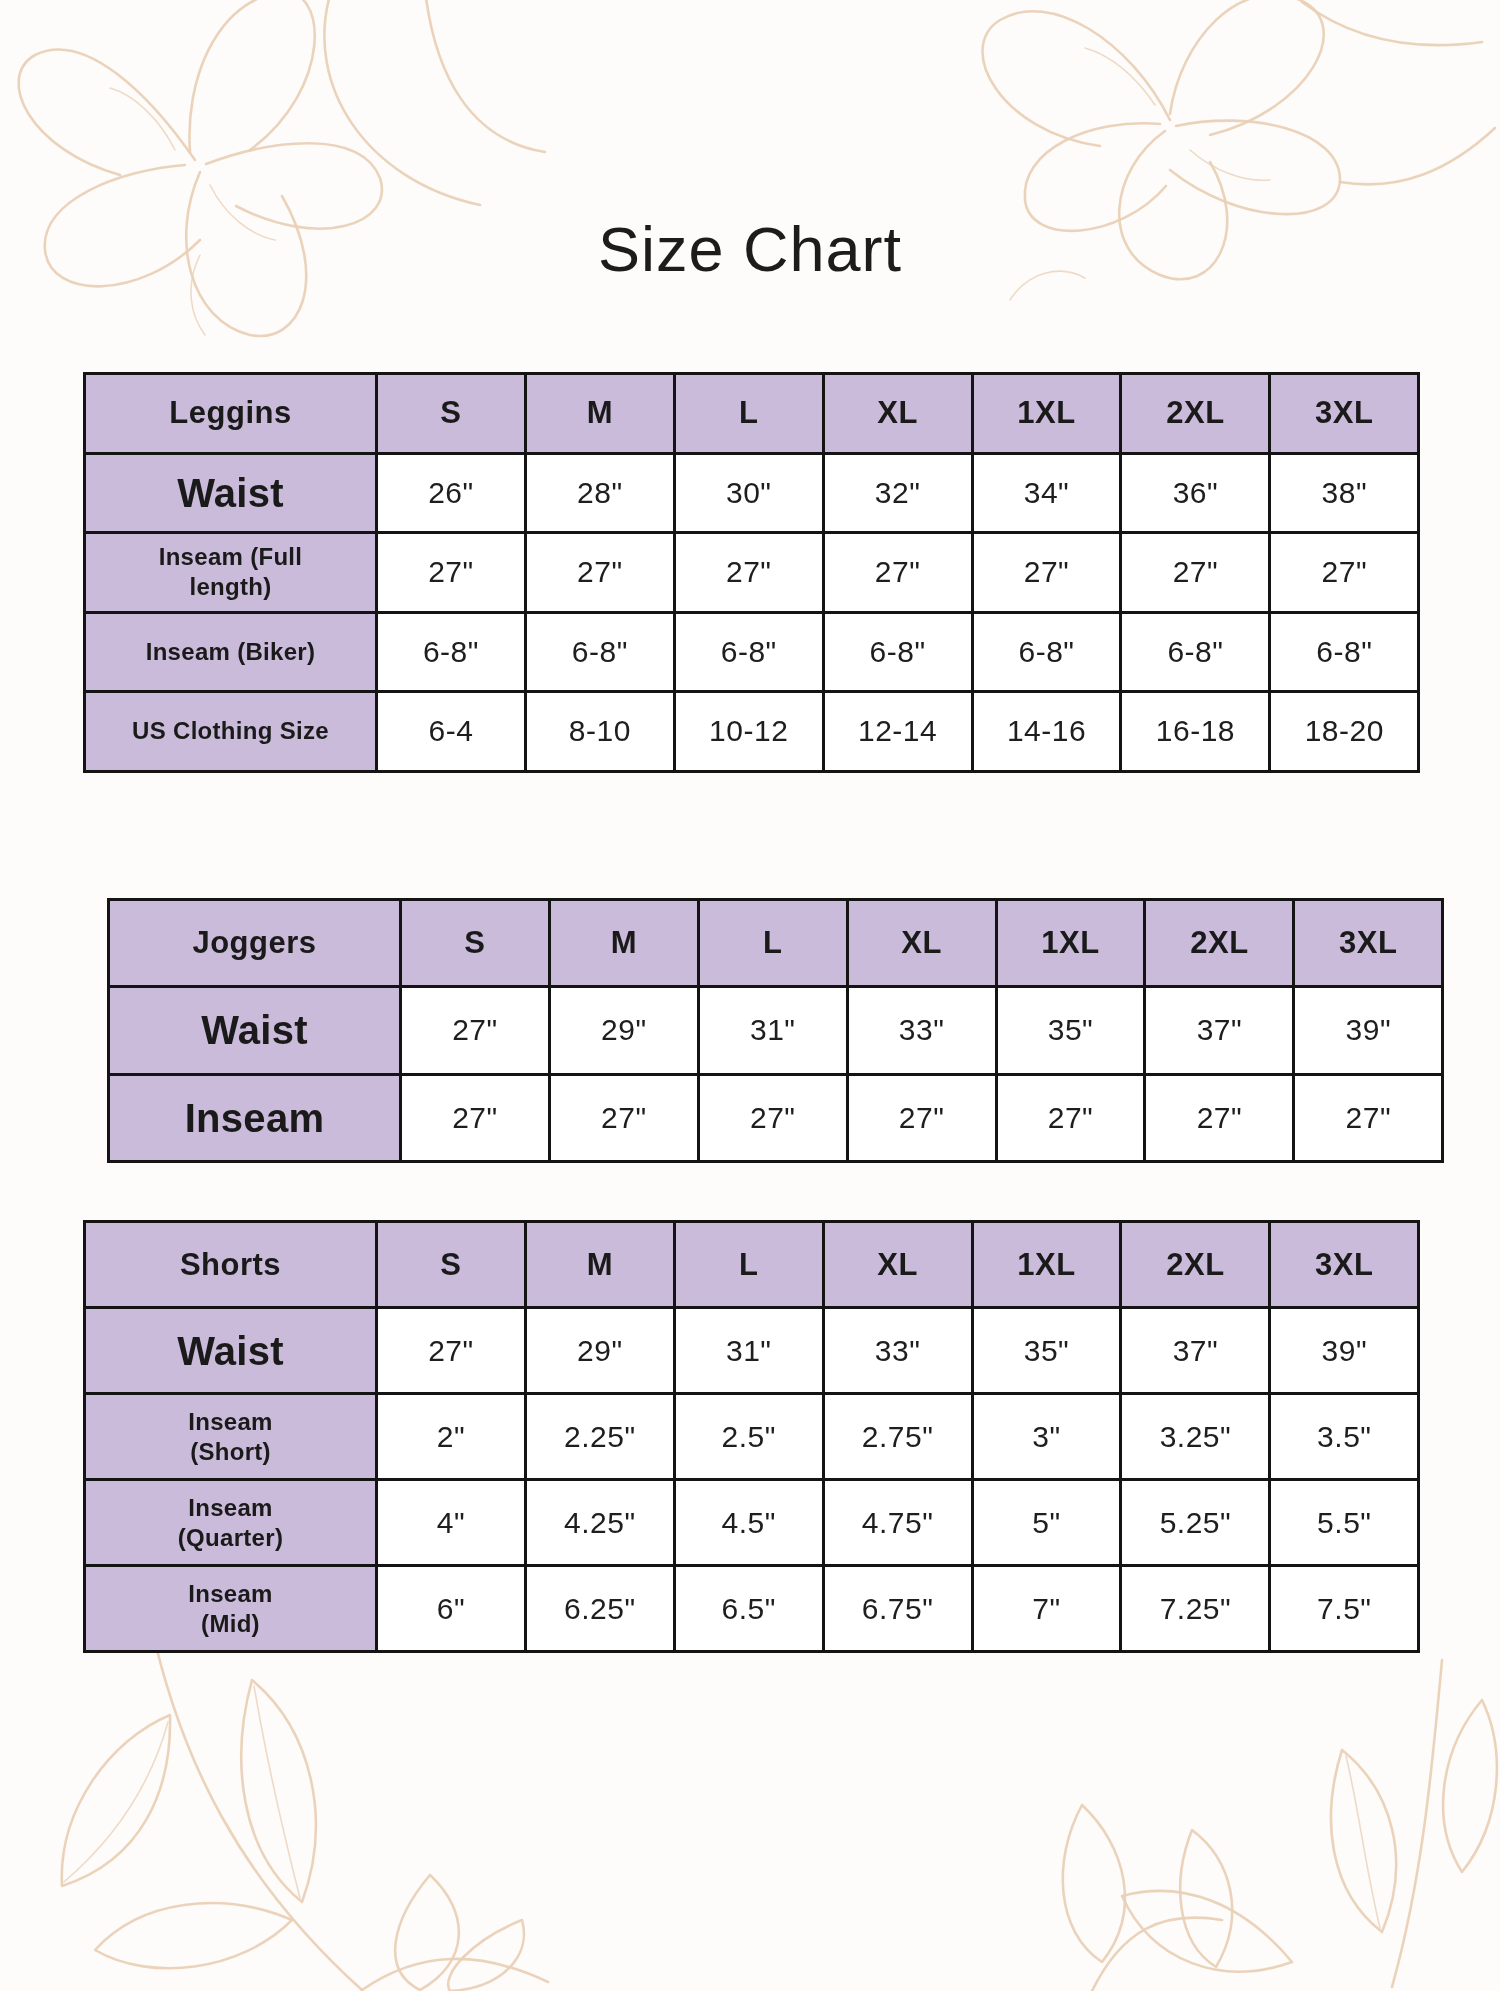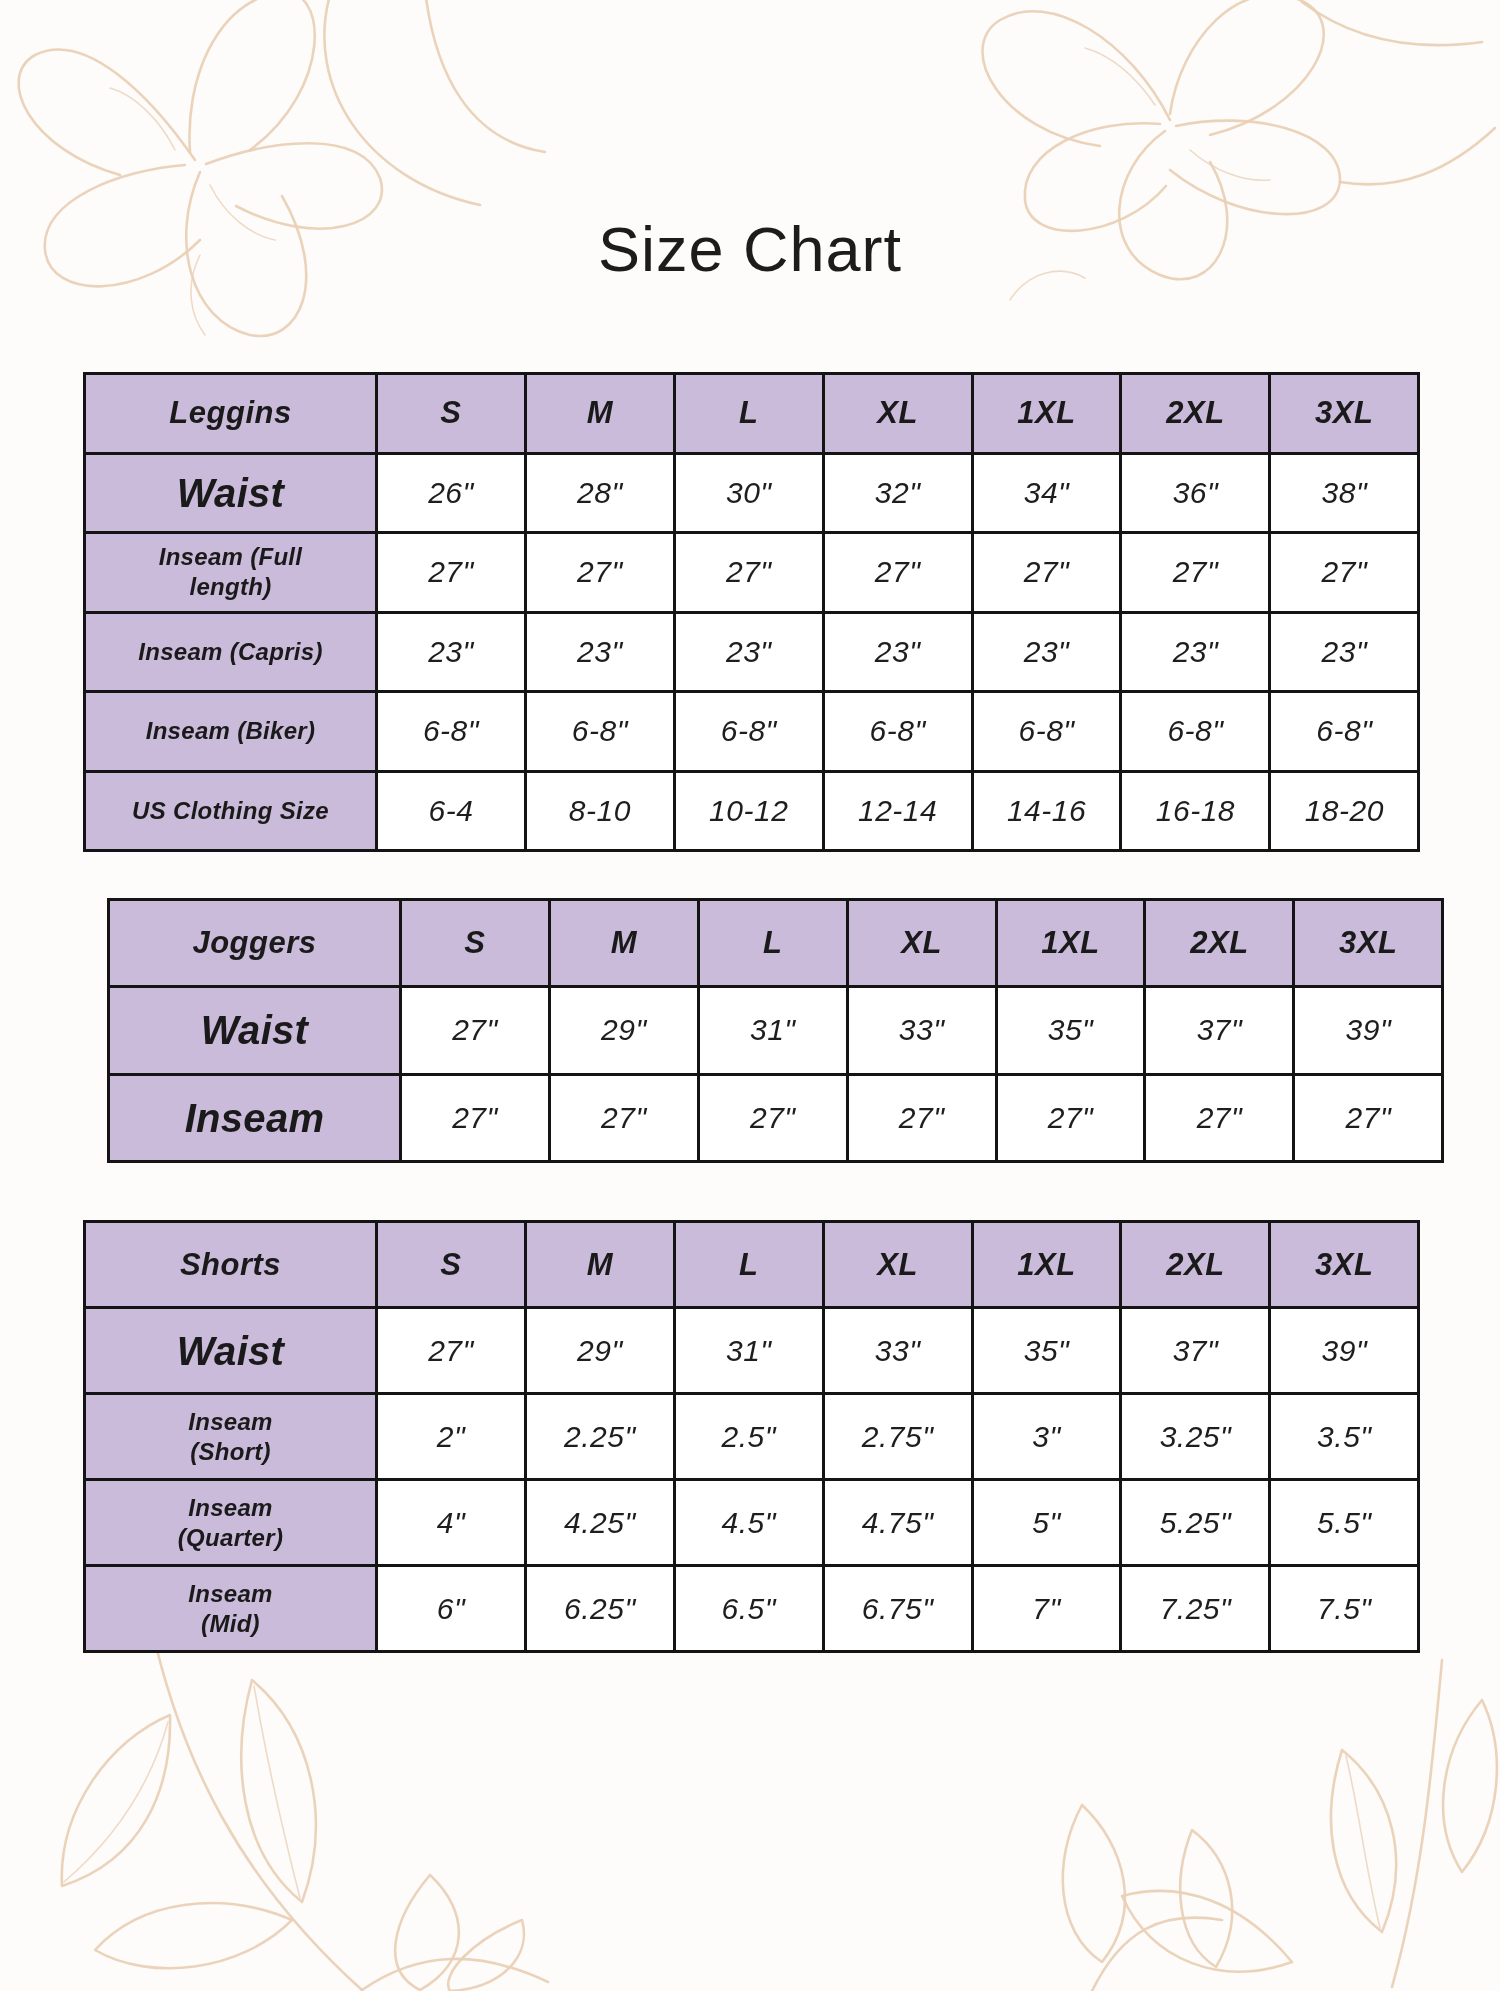--- a/index.html
+++ b/index.html
@@ -24,21 +24,21 @@
     position:absolute;top:218px;left:0;width:100%;
     text-align:center;font-size:63px;font-weight:500;line-height:1;
     letter-spacing:1px;color:#1c1c1c;margin:0;
   }
 
   .table-wrap{position:absolute;left:83px;z-index:2;}
   .pos-0{top:372px;}
   .pos-1{top:898px;padding-left:24px;}
   .pos-2{top:1220px;}
 
-  table.size-table{border-collapse:collapse;table-layout:fixed;width:1334px;background:#ef4444;font-style:italic;}
+  table.size-table{border-collapse:collapse;table-layout:fixed;width:1334px;background:#ef4444;}
   .size-table th,.size-table td{
     border:3px solid var(--line);
     text-align:center;vertical-align:middle;
     padding:0 6px;overflow:hidden;
   }
   .size-table col.label-col{width:292px;}
   .size-table col.size-col{width:148.9px;}
   .size-table th{background:var(--accent);}
   .size-table td{background:#ffffff;font-size:30px;font-weight:400;color:#1e1e1e;letter-spacing:.5px;}
   .tname{font-size:31px;font-weight:700;letter-spacing:.5px;}
@@ -143,30 +143,20 @@
 length)</th>
           <td>27"</td>
           <td>27"</td>
           <td>27"</td>
           <td>27"</td>
           <td>27"</td>
           <td>27"</td>
           <td>27"</td>
         </tr>
         <tr>
-          <th class="rowlabel small">Inseam (Capris)</th>
-          <td>23"</td>
-          <td>23"</td>
-          <td>23"</td>
-          <td>23"</td>
-          <td>23"</td>
-          <td>23"</td>
-          <td>23"</td>
-        </tr>
-        <tr>
           <th class="rowlabel small">Inseam (Biker)</th>
           <td>6-8"</td>
           <td>6-8"</td>
           <td>6-8"</td>
           <td>6-8"</td>
           <td>6-8"</td>
           <td>6-8"</td>
           <td>6-8"</td>
         </tr>
         <tr>

